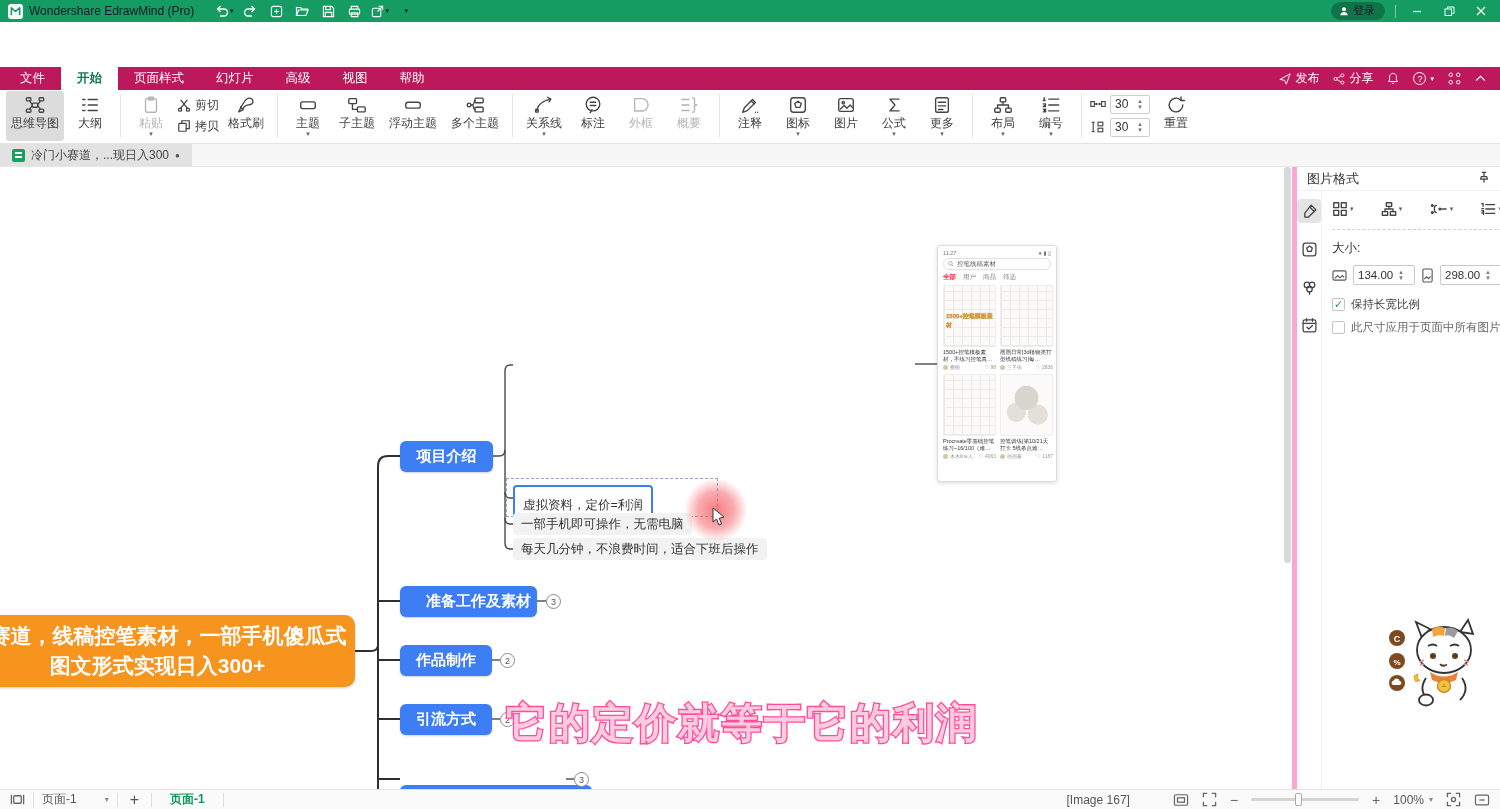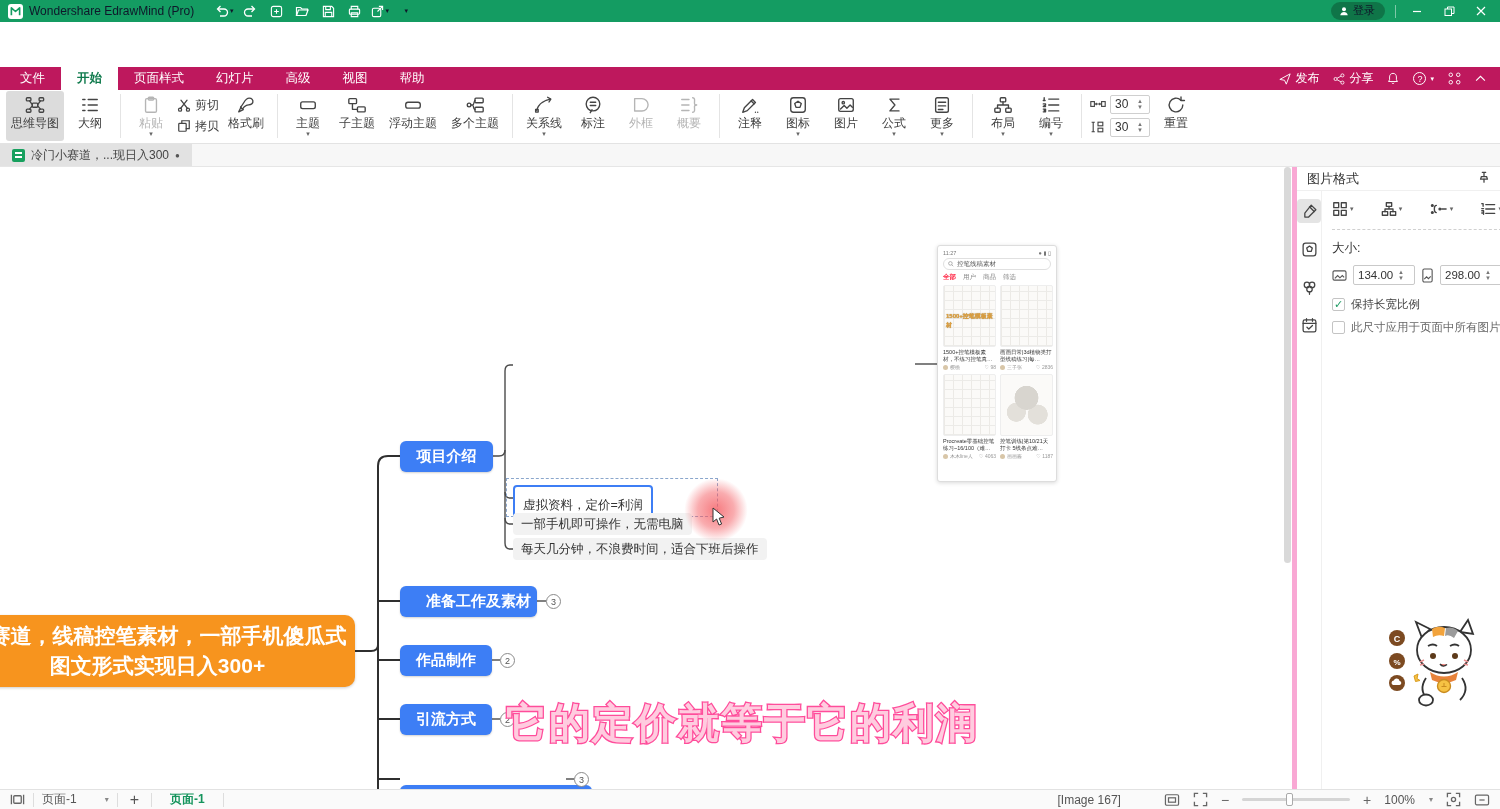--- a/index.html
+++ b/index.html
@@ -119,21 +119,21 @@
   
   .statusbar { height:20px; background:#fafafa; border-top:1px solid #e2e2e2; display:flex; align-items:center; padding:7px 10px; font-size:12px; color:#555; gap:8px; flex:0 0 auto;}
   .sb-sep { width:1px; height:14px; background:#ddd; }
   .sb-ic svg { stroke:#666; fill:none; stroke-width:1.4; display:block;}
   .sb-page { display:flex; align-items:center; gap:28px; }
   .sb-page .car { font-size:8px; color:#888;}
   .sb-tab { color:#14945c; font-weight:bold; padding:0 10px;}
   .sb-right { margin-left:auto; display:flex; align-items:center; gap:13px;}
   .slider { width:108px; height:3px; background:#d5d5d5; border-radius:2px; position:relative;}
   .slider .knob { position:absolute; left:44px; top:-5px; width:7px; height:13px; background:#fff; border:1px solid #aaa; border-radius:2px;}
-  .zoomtxt { display:flex; align-items:center; gap:14px;}
+  .zoomtxt { display:flex; align-items:center; gap:5px;}
 </style>
 </head>
 <body>
 
 <div class="app">
 
   <div class="titlebar">
     <span class="logo">
       <svg width="11" height="11" viewBox="0 0 12 12">
           <path d="M1.5 10V2l4.5 4 4.5-4v8" stroke="#149C62" stroke-width="1.8" fill="none" stroke-linejoin="round"></path>

